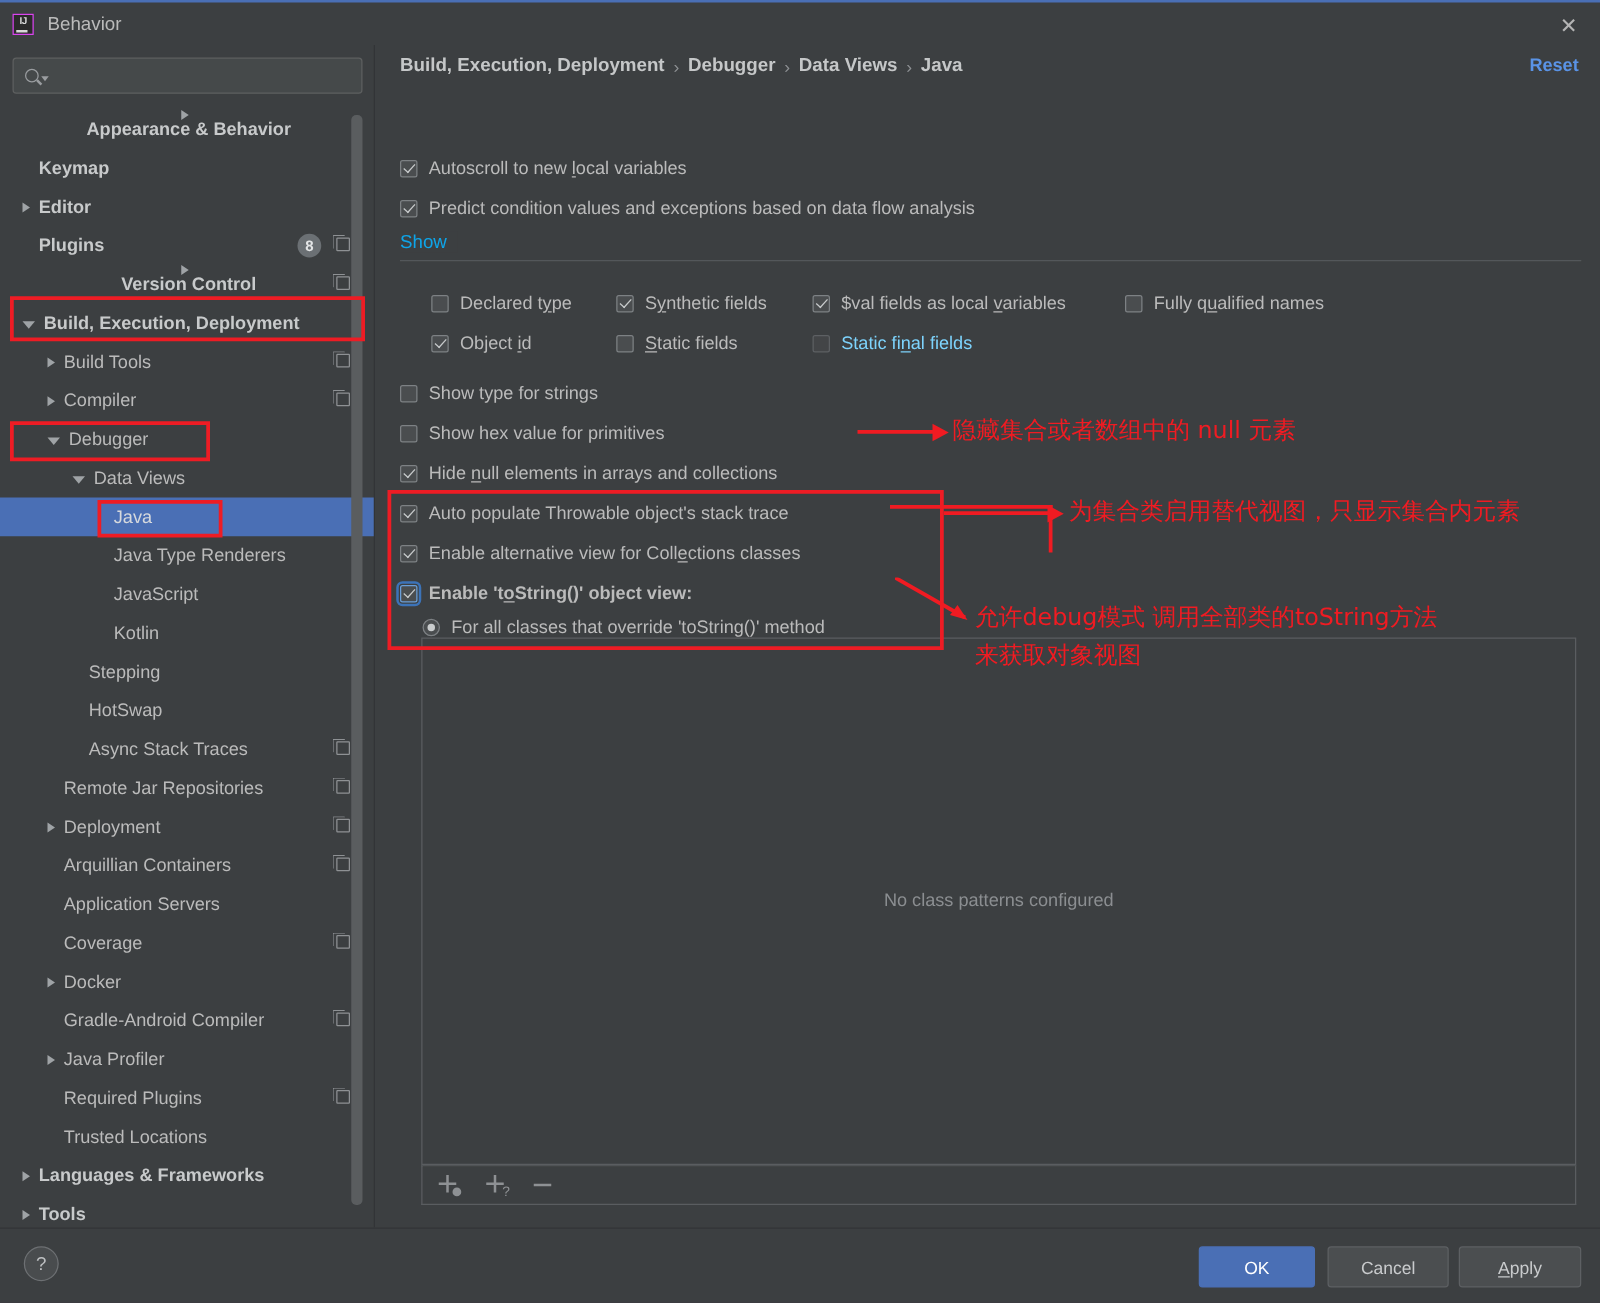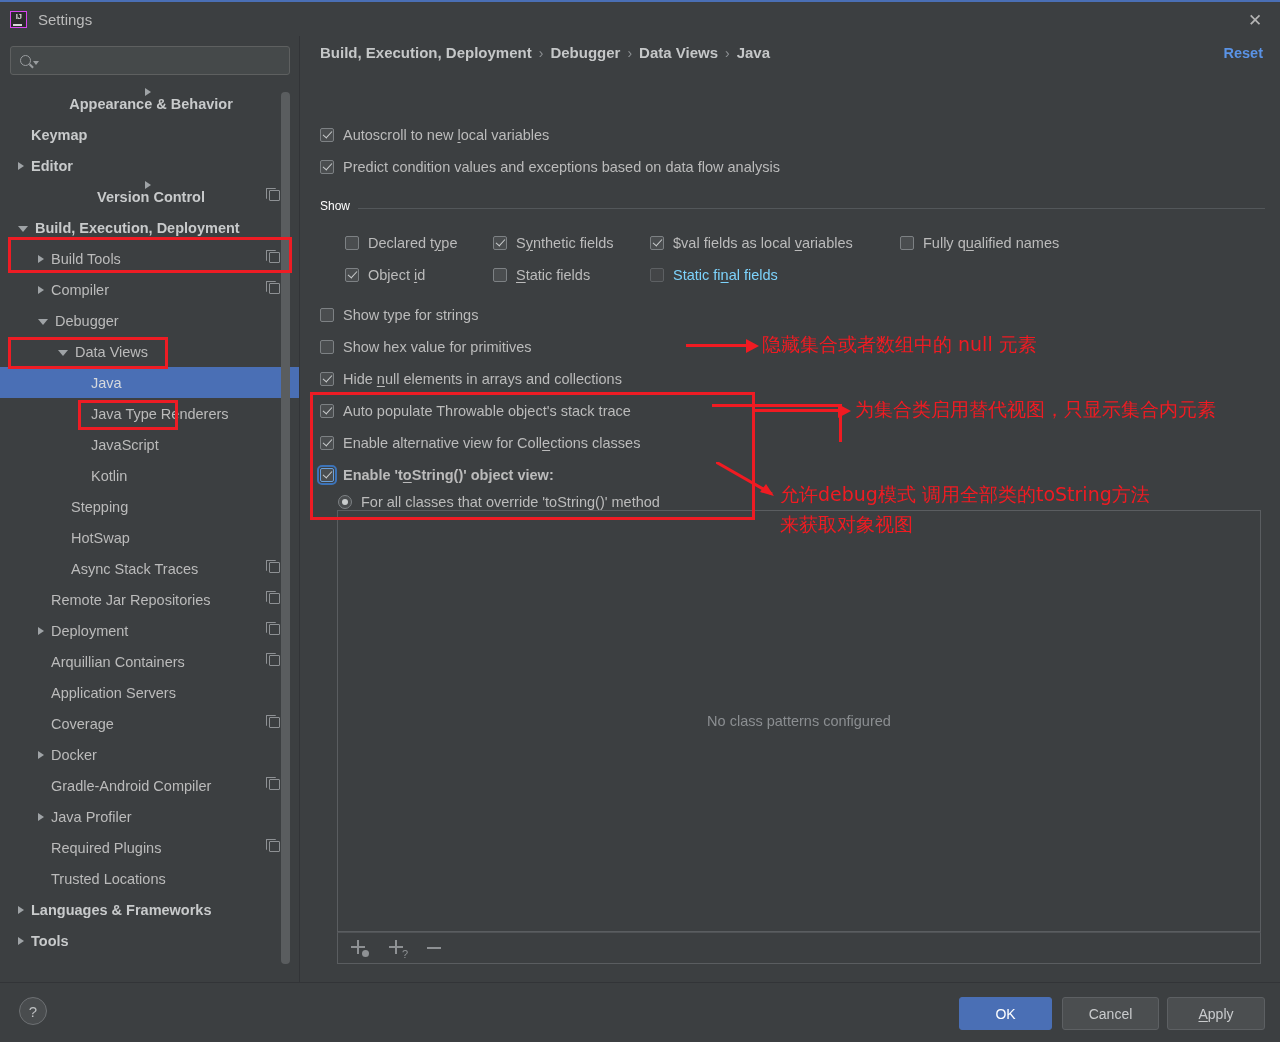--- a/index.html
+++ b/index.html
@@ -164,22 +164,22 @@
     margin-right: 9px; position: relative;
   }
   .rb.on::after {
     content: ""; position: absolute; left: 3px; top: 3px;
     width: 6px; height: 6px; border-radius: 50%; background: #c9cccd;
   }
   .disabled { color: #7dd3fc; text-align: center; }
   .mn { text-decoration: underline; text-underline-offset: 2px; }
 
   .group-label {
-    position: absolute; left: 20px; top: 163px;
-    font-size: 12px; color: #ffffff; background: #3c3f41;
+    position: absolute; left: 20px; top: 149px;
+    font-size: 15px; color: #0ea5e9; background: #3c3f41;
     padding-right: 8px; z-index: 2;
   }
   .group-line {
     position: absolute; left: 20px; top: 172px; width: 945px; height: 1px;
     background: #53575a;
   }
 
   
   .list-panel {
     position: absolute; left: 37px; top: 474px; width: 924px; height: 422px;
@@ -261,21 +261,21 @@
     border-left: 13px solid #f01b22;
   }
 </style>
 </head>
 <body>
 
 <div id="app">
 
   <div class="titlebar">
     <div class="ij-logo">IJ</div>
-    <div class="tb-title">Settings</div>
+    <div class="tb-title">Behavior</div>
     <div class="close-btn">✕</div>
   </div>
 
   <div class="sidebar">
     <div class="search-wrap">
       <div class="search-box">
         <span class="mag"></span>
         <span class="mag-caret"></span>
         <input class="search-input" type="text" placeholder="" style="">
       </div>
@@ -285,20 +285,26 @@
           <span class="arrow "></span>
           <span>Appearance &amp; Behavior</span>
         </div>
         <div class="tnode bold" style="padding-left: 18px;">
           <span class="arrow none"></span>
           <span>Keymap</span>
         </div>
         <div class="tnode bold" style="padding-left: 18px;">
           <span class="arrow "></span>
           <span>Editor</span>
+        </div>
+        <div class="tnode bold" style="padding-left: 18px;">
+          <span class="arrow none"></span>
+          <span>Plugins</span>
+          <span class="badge">8</span>
+          <span class="copy-ic"></span>
         </div>
         <div class="tnode bold" style="padding-left: 18px; flex-direction: column;">
           <span class="arrow "></span>
           <span>Version Control</span>
           <span class="copy-ic"></span>
         </div>
         <div class="tnode bold" style="padding-left: 18px;">
           <span class="arrow open"></span>
           <span>Build, Execution, Deployment</span>
         </div>

